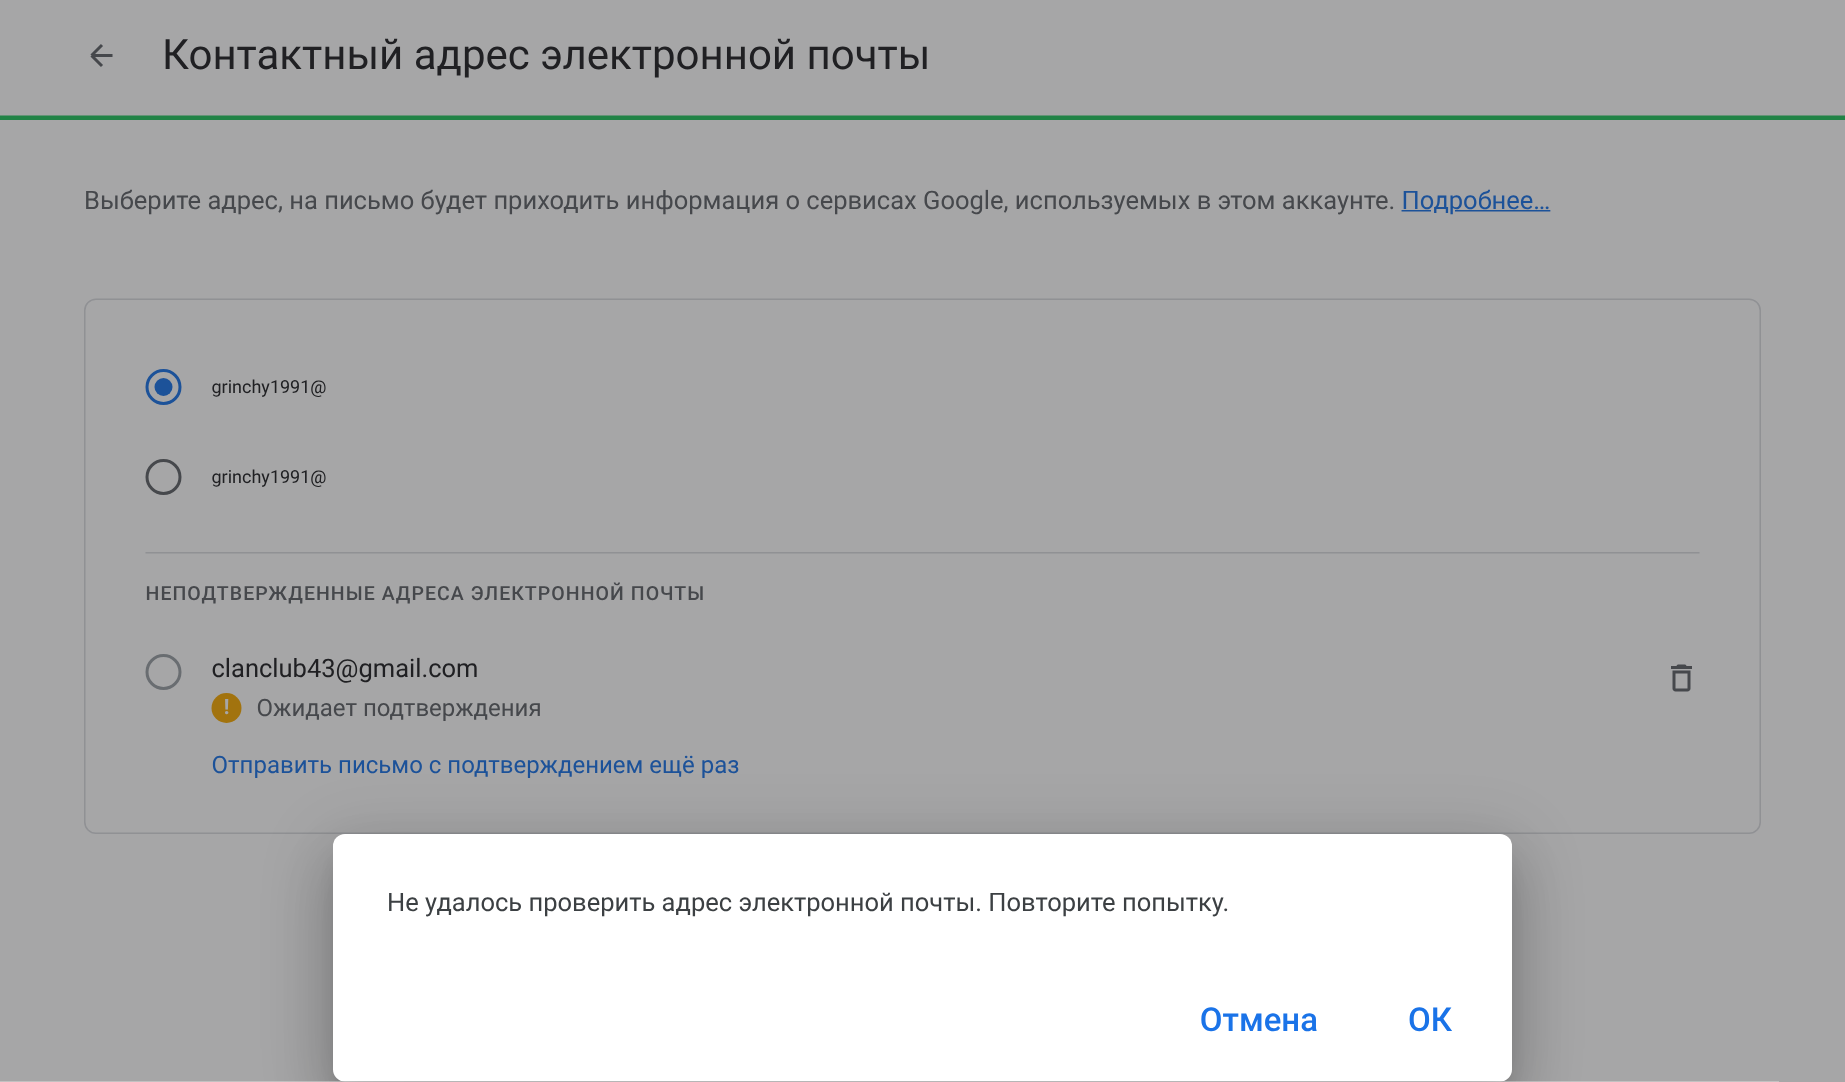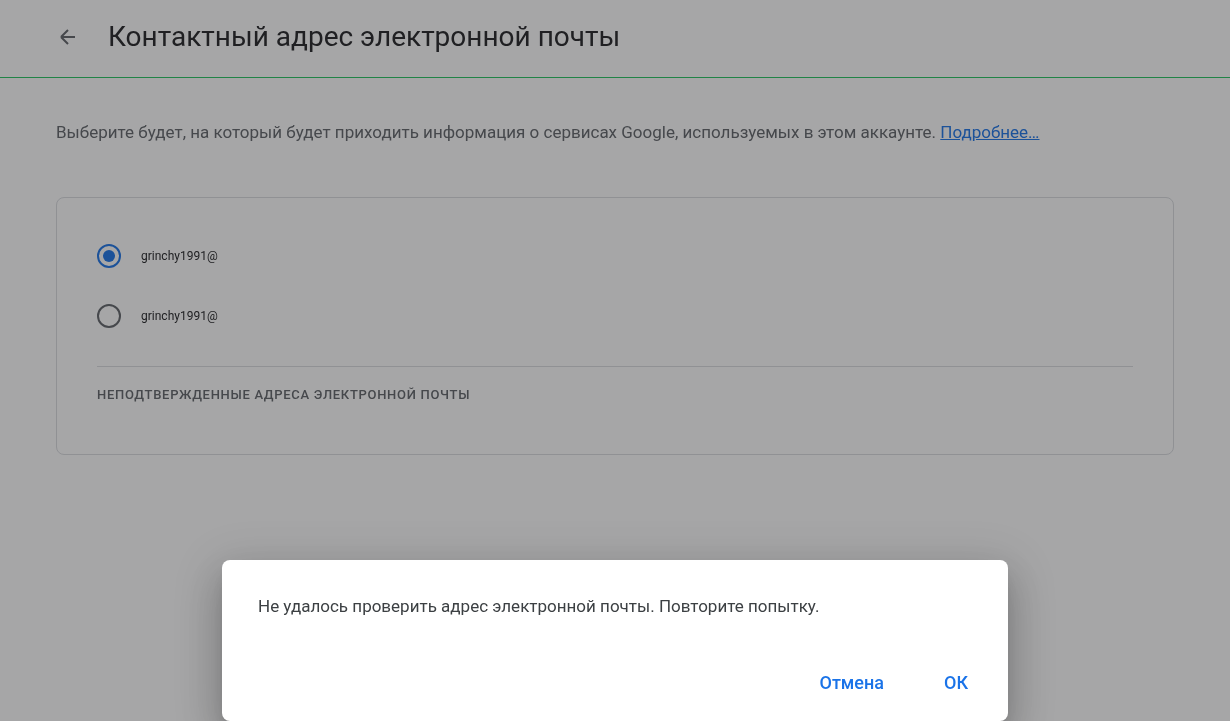--- a/index.html
+++ b/index.html
@@ -12,21 +12,21 @@
       background: #fff;
       width: 1230px;
       height: 721px;
       overflow: hidden;
       position: relative;
     }
     .header {
       display: flex;
       align-items: center;
       padding: 20px 0 24px 56px;
-      border-bottom: 1px solid #22c55e;
+      border-bottom: 3px solid #22c55e;
     }
     .back-arrow {
       width: 24px;
       height: 24px;
       display: flex;
       align-items: center;
       justify-content: center;
       cursor: pointer;
       margin-right: 28px;
       color: #5f6368;
@@ -177,59 +177,75 @@
     }
     .dialog-actions {
       display: flex;
       justify-content: flex-end;
       gap: 36px;
     }
     .dialog-button {
       background: none;
       border: none;
       color: #1a73e8;
-      font-size: 18px;
+      font-size: 22px;
       font-weight: 500;
       cursor: pointer;
       padding: 8px 12px;
       font-family: inherit;
     }
   </style>
 </head>
 <body>
 
 <div class="header">
   <div class="back-arrow">
     <svg width="24" height="24" viewBox="0 0 24 24" fill="none" stroke="currentColor" stroke-width="2">
       <path d="M19 12H5M5 12L12 19M5 12L12 5"></path>
     </svg>
   </div>
   <h1 class="page-title">Контактный адрес электронной почты</h1>
 </div>
 
 <div class="content">
   <p class="description">
-    <span>Выберите будет, на который будет приходить информация о сервисах Google, используемых в этом аккаунте. </span><span class="learn-more">Подробнее…</span>
+    <span>Выберите адрес, на письмо будет приходить информация о сервисах Google, используемых в этом аккаунте. </span><span class="learn-more">Подробнее…</span>
   </p>
 
   <div class="card">
     <div class="radio-row">
       <div class="radio selected"></div>
       <span class="radio-label">grinchy1991@</span>
     </div>
 
     <div class="radio-row">
       <div class="radio"></div>
       <span class="radio-label">grinchy1991@</span>
     </div>
 
     <hr class="divider">
 
     <div class="section-title">НЕПОДТВЕРЖДЕННЫЕ АДРЕСА ЭЛЕКТРОННОЙ ПОЧТЫ</div>
 
+    <div class="unverified-row">
+      <div class="radio disabled"></div>
+      <div class="unverified-content">
+        <div class="email-text">clanclub43@gmail.com</div>
+        <div class="status-row">
+          <div class="warning-icon">!</div>
+          <span class="status-text">Ожидает подтверждения</span>
+        </div>
+        <div class="resend-link">Отправить письмо с подтверждением ещё раз</div>
+      </div>
+      <div class="trash-icon">
+        <svg width="24" height="24" viewBox="0 0 24 24" fill="currentColor">
+          <path d="M6 19c0 1.1.9 2 2 2h8c1.1 0 2-.9 2-2V7H6v12zM8 9h8v10H8V9zm7.5-5l-1-1h-5l-1 1H5v2h14V4h-3.5z"></path>
+        </svg>
+      </div>
+    </div>
   </div>
 </div>
 
 <div class="overlay">
   <div class="dialog">
     <div class="dialog-message">Не удалось проверить адрес электронной почты. Повторите попытку.</div>
     <div class="dialog-actions">
       <button class="dialog-button">Отмена</button>
       <button class="dialog-button">ОК</button>
     </div>

